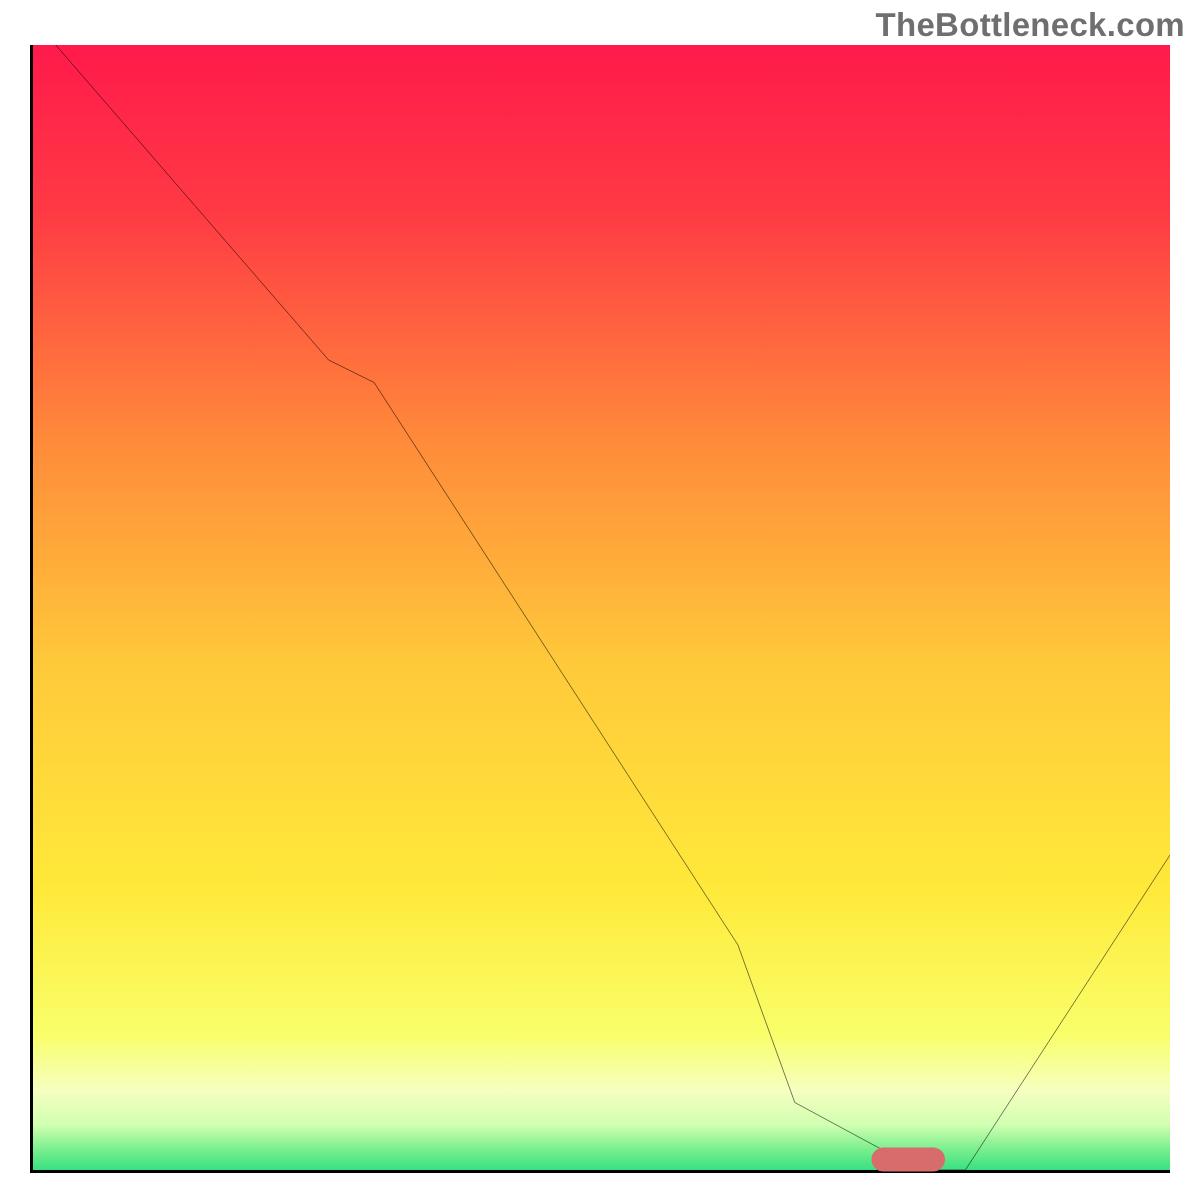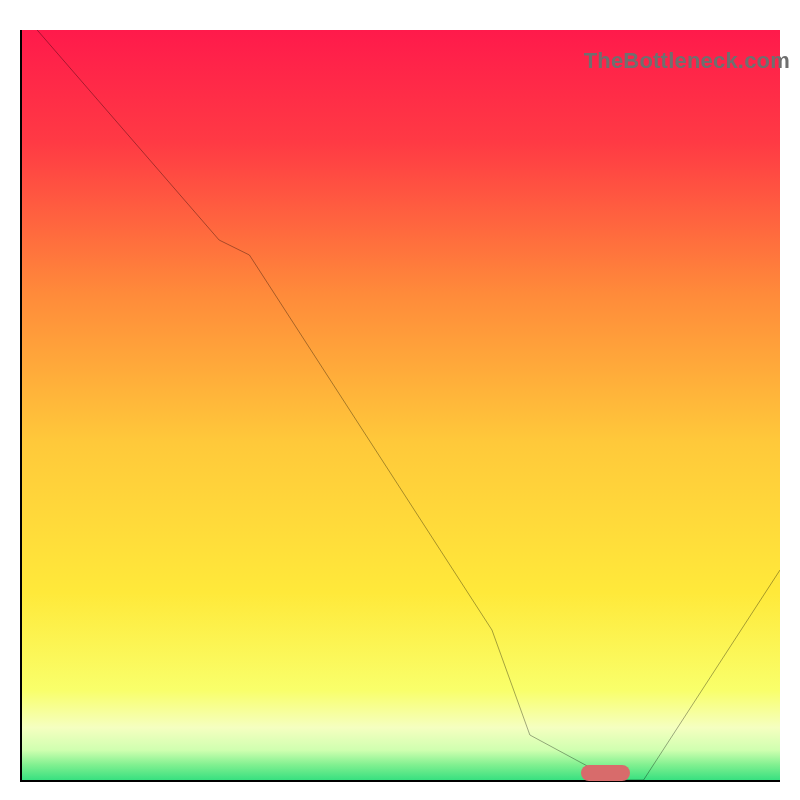--- a/index.html
+++ b/index.html
@@ -20,21 +20,20 @@
 
   .watermark {
     position: absolute;
     top: 4px;
     right: 10px;
     font-size: 22px;
     font-weight: 600;
     color: #6f6f6f;
     letter-spacing: 0.2px;
     z-index: 10;
-    margin-top: 44px;
   }
 
   .plot-area {
     position: absolute;
     left: 20px;
     top: 30px;
     width: 760px;
     height: 752px;
     border-left: 2px solid #000;
     border-bottom: 2px solid #000;

